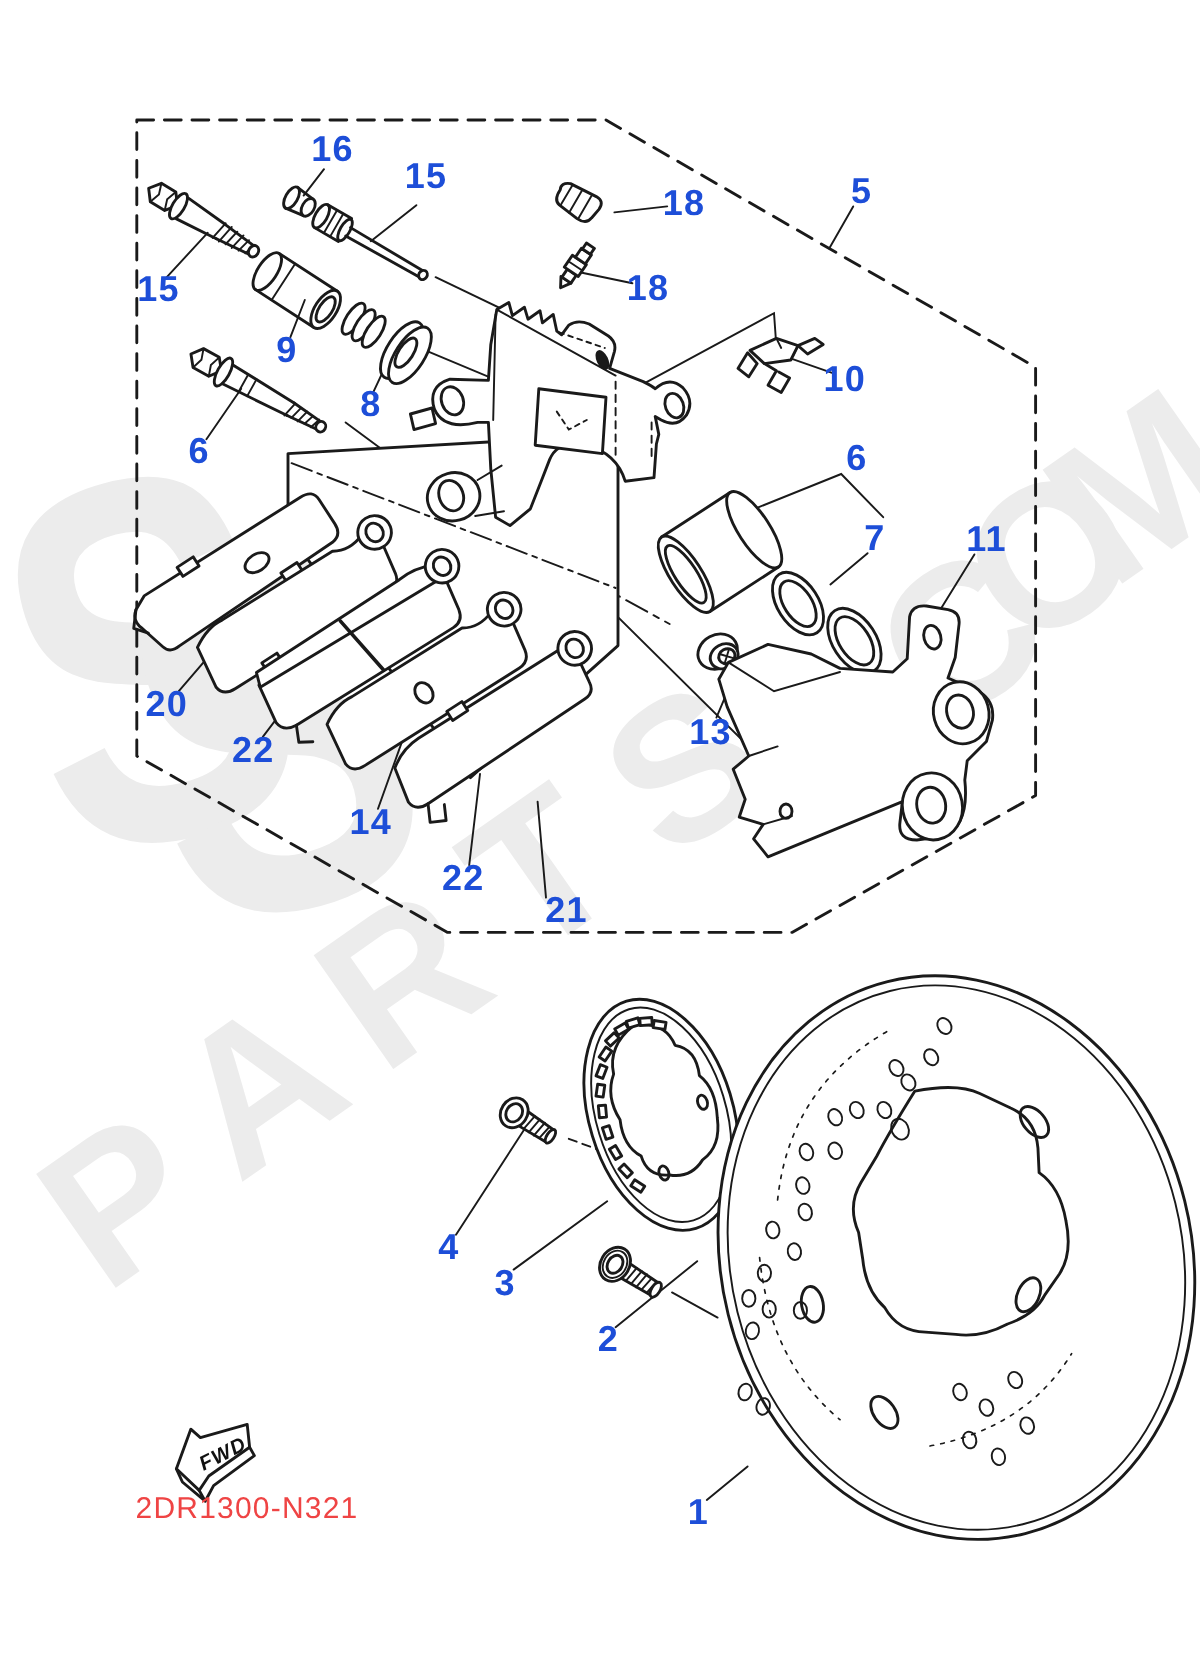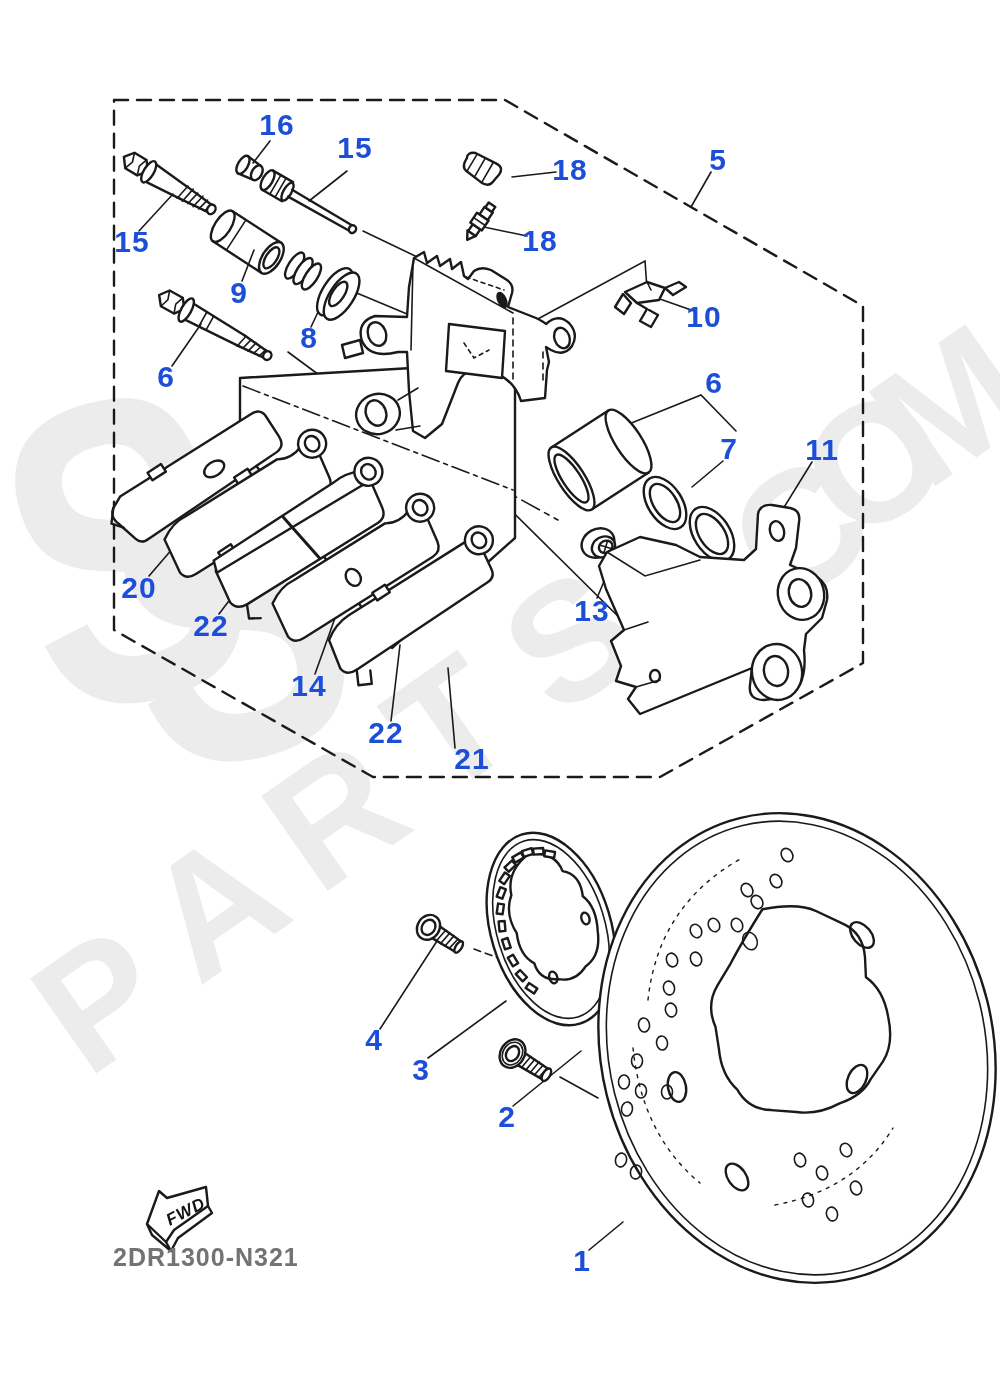--- a/index.html
+++ b/index.html
@@ -15,22 +15,22 @@
   svg.art{position:absolute;inset:0;z-index:1;}
   svg.art *{vector-effect:non-scaling-stroke;}
   .s  {stroke:#1a1a1a;stroke-width:2.4;fill:none;stroke-linejoin:round;stroke-linecap:round;}
   .sw {stroke:#1a1a1a;stroke-width:2.4;fill:#ffffff;stroke-linejoin:round;stroke-linecap:round;}
   .t  {stroke:#1a1a1a;stroke-width:1.6;fill:none;stroke-linecap:round;}
   .dk {stroke:#1a1a1a;stroke-width:1.6;fill:#1a1a1a;}
   
   .lab{position:absolute;z-index:2;}
   .lbl{position:absolute;transform:translate(-50%,-50%);font-size:30px;font-weight:700;
        color:#1d4ed8;letter-spacing:1px;white-space:nowrap;}
-  .code{position:absolute;transform:translate(0,0);font-size:25px;font-weight:700;
-        color:#737373;letter-spacing:1px;white-space:nowrap;}
+  .code{position:absolute;transform:translate(0,0);font-size:25px;font-weight:400;
+        color:#ef4444;letter-spacing:1px;white-space:nowrap;}
   .fwd{position:absolute;font-size:17px;font-weight:700;font-style:italic;color:#111;
        transform:translate(-50%,-50%) rotate(-27deg);letter-spacing:1px;}
 </style>
 </head>
 <body>
 
 <div class="stage">
 
   <div class="wm">
     <span class="mono" style="left:125px;top:550px">S</span>

